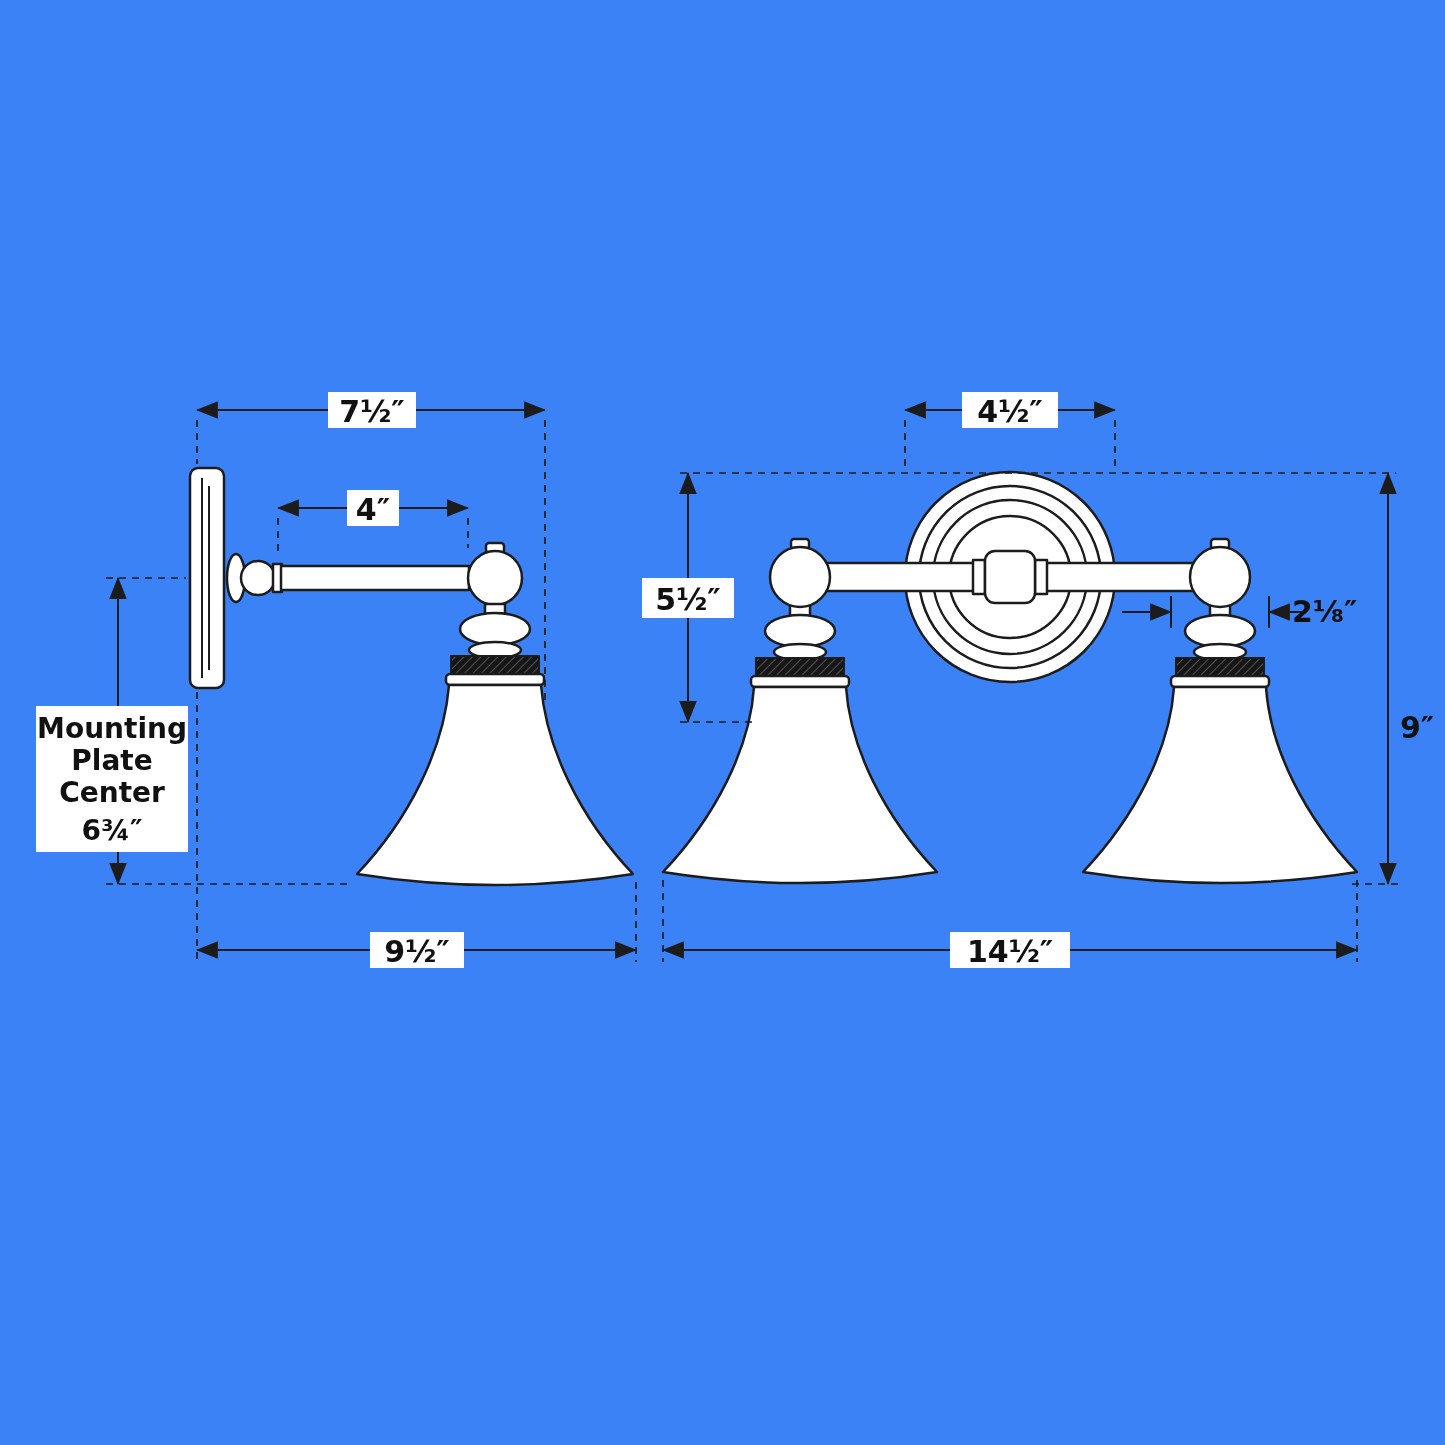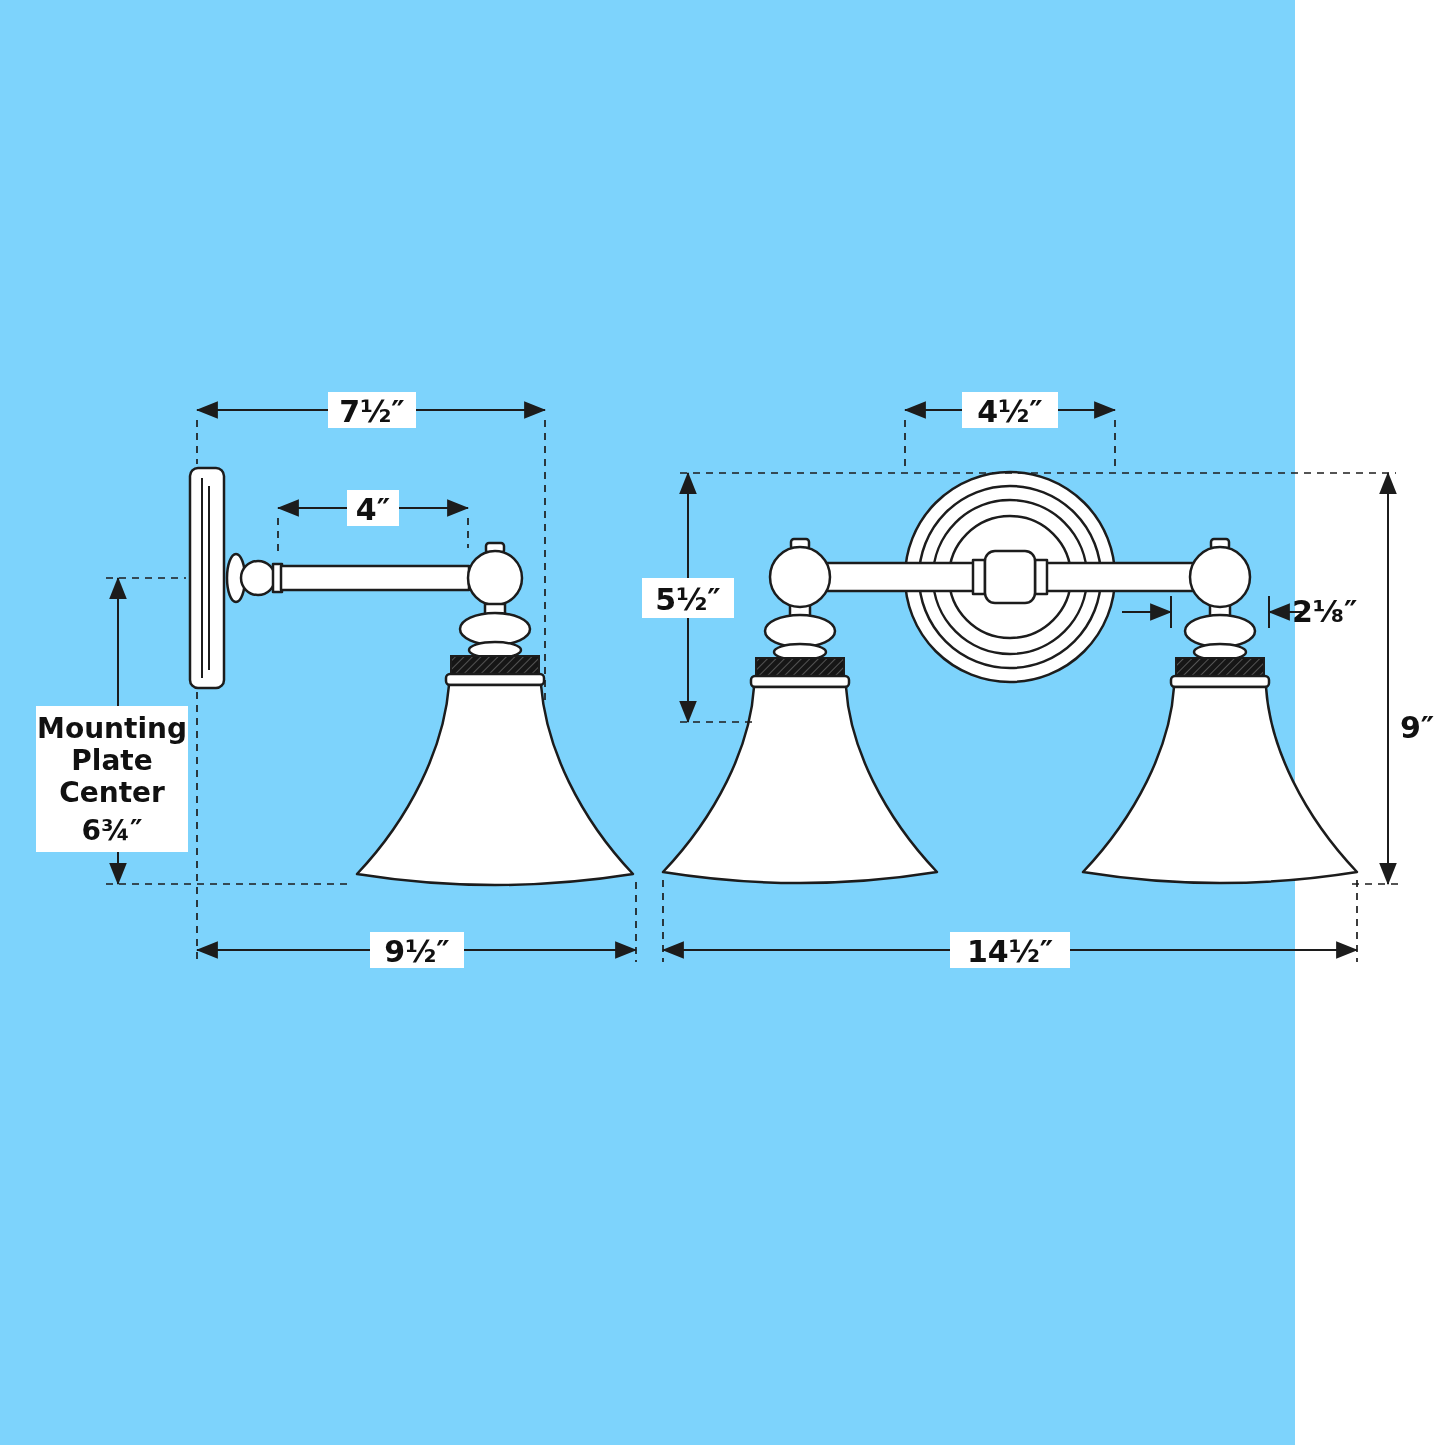--- a/index.html
+++ b/index.html
@@ -1,16 +1,16 @@
 <!DOCTYPE html>
 <html><head>
 <meta charset="utf-8">
 <style>
   html,body{margin:0;padding:0;background:#ffffff;}
-  .page{width:1295px;height:1445px;background:#7dd3fc;position:relative;font-family:"DejaVu Sans",sans-serif;}
+  .page{width:1445px;height:1445px;background:#3b82f6;position:relative;font-family:"DejaVu Sans",sans-serif;}
   svg{display:block;}
   .obj{fill:#ffffff;stroke:#1c1c1c;stroke-width:2.5;stroke-linejoin:round;}
   .detail{fill:none;stroke:#1c1c1c;stroke-width:2;}
   .dim{stroke:#1c1c1c;stroke-width:2;fill:none;}
   .ext{stroke:#1c1c1c;stroke-width:1.7;stroke-dasharray:7 6;fill:none;}
   .bg{fill:#ffffff;stroke:none;}
   .dimtext{font-family:"DejaVu Sans",sans-serif;font-weight:bold;font-size:30px;fill:#111;text-anchor:middle;}
   .dimtext-s{font-family:"DejaVu Sans",sans-serif;font-weight:bold;font-size:28px;fill:#111;text-anchor:middle;}
   .dimtext-l{font-family:"DejaVu Sans",sans-serif;font-weight:bold;font-size:30px;fill:#111;text-anchor:start;}
 </style>

